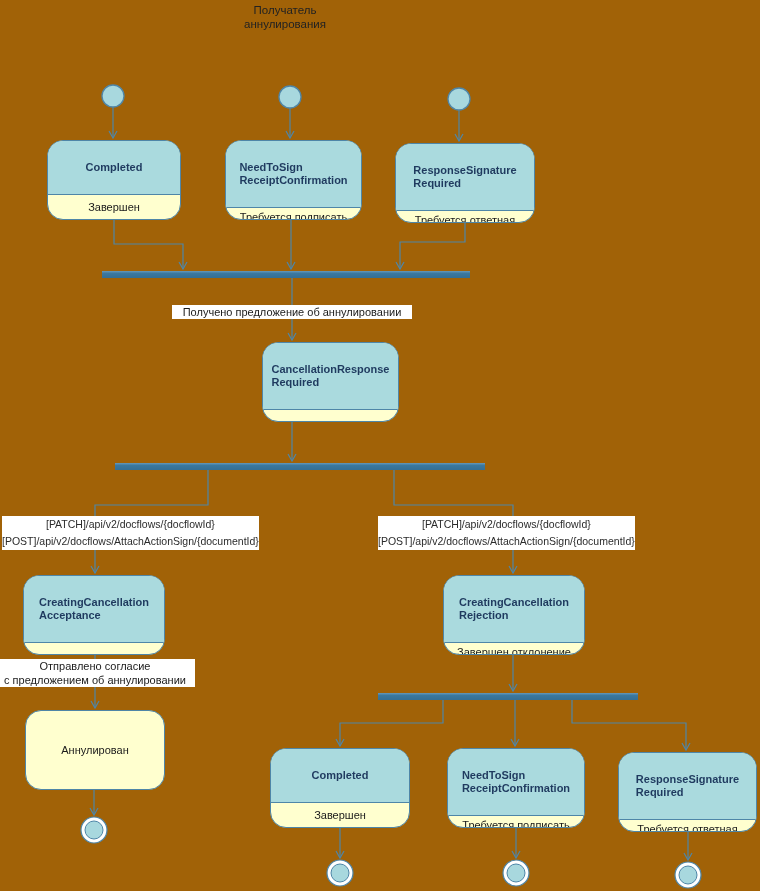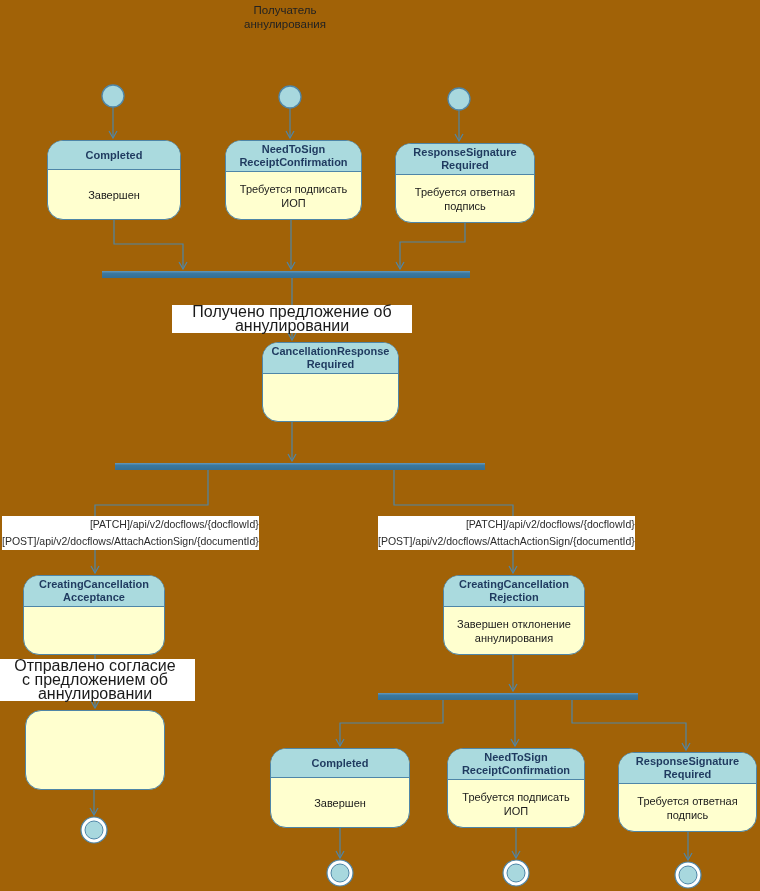--- a/index.html
+++ b/index.html
@@ -12,36 +12,36 @@
   .state {
     position:absolute; display:flex; flex-direction:column; box-sizing:border-box;
     border:1.4px solid #4e86a8; border-radius:16px; overflow:hidden;
     background:#ffffcf; z-index:2;
   }
   .state-header {
     flex:0 0 auto; min-height:29px; box-sizing:border-box;
     display:flex; align-items:center; justify-content:center;
     background:#aadade; border-bottom:1.4px solid #4e86a8;
     color:#1f3a5f; font-weight:bold; font-size:11px; line-height:13px;
-    text-align:center; padding:2px 2px; white-space:pre-line;
+    padding:20px 2px; white-space:pre-line;
   }
   .state-body {
     flex:1 1 auto; display:flex; align-items:center; justify-content:center;
     font-size:11px; line-height:14px; color:#1a1a1a; text-align:center;
     white-space:pre-line; padding:2px 4px;
   }
 
   .flow-label {
     position:absolute; z-index:3; background:#ffffff;
-    font-size:16px; line-height:14px; color:#1a1a1a; text-align:center;
+    font-size:11px; line-height:14px; color:#1a1a1a; text-align:center;
     white-space:pre-line;
   }
   .api-label {
     position:absolute; z-index:3; background:#ffffff;
-    font-size:10.5px; line-height:17px; color:#2b2b2b; text-align:right;
+    font-size:10.5px; line-height:17px; color:#2b2b2b; text-align:center;
     white-space:pre-line;
   }
   .diagram-title {
     position:absolute; z-index:3;
     font-size:11.5px; line-height:14px; color:#222222; text-align:center;
     white-space:pre-line;
   }
 </style>
 </head>
 <body>
@@ -179,20 +179,21 @@
     <div class="state-header">CreatingCancellation
 Rejection</div>
     <div class="state-body">Завершен отклонение
 аннулирования</div>
   </div>
 
   <div class="flow-label" style="left:-5px;top:659px;width:200px;">Отправлено согласие
 с предложением об аннулировании</div>
 
   <div class="state" style="left:25px;top:710px;width:140px;height:80px;">
+    <div class="state-body">Аннулирован</div>
   </div>
 
   <div class="state" style="left:270px;top:748px;width:140px;height:80px;">
     <div class="state-header">Completed</div>
     <div class="state-body">Завершен</div>
   </div>
   <div class="state" style="left:447px;top:748px;width:138px;height:80px;">
     <div class="state-header">NeedToSign
 ReceiptConfirmation</div>
     <div class="state-body">Требуется подписать

